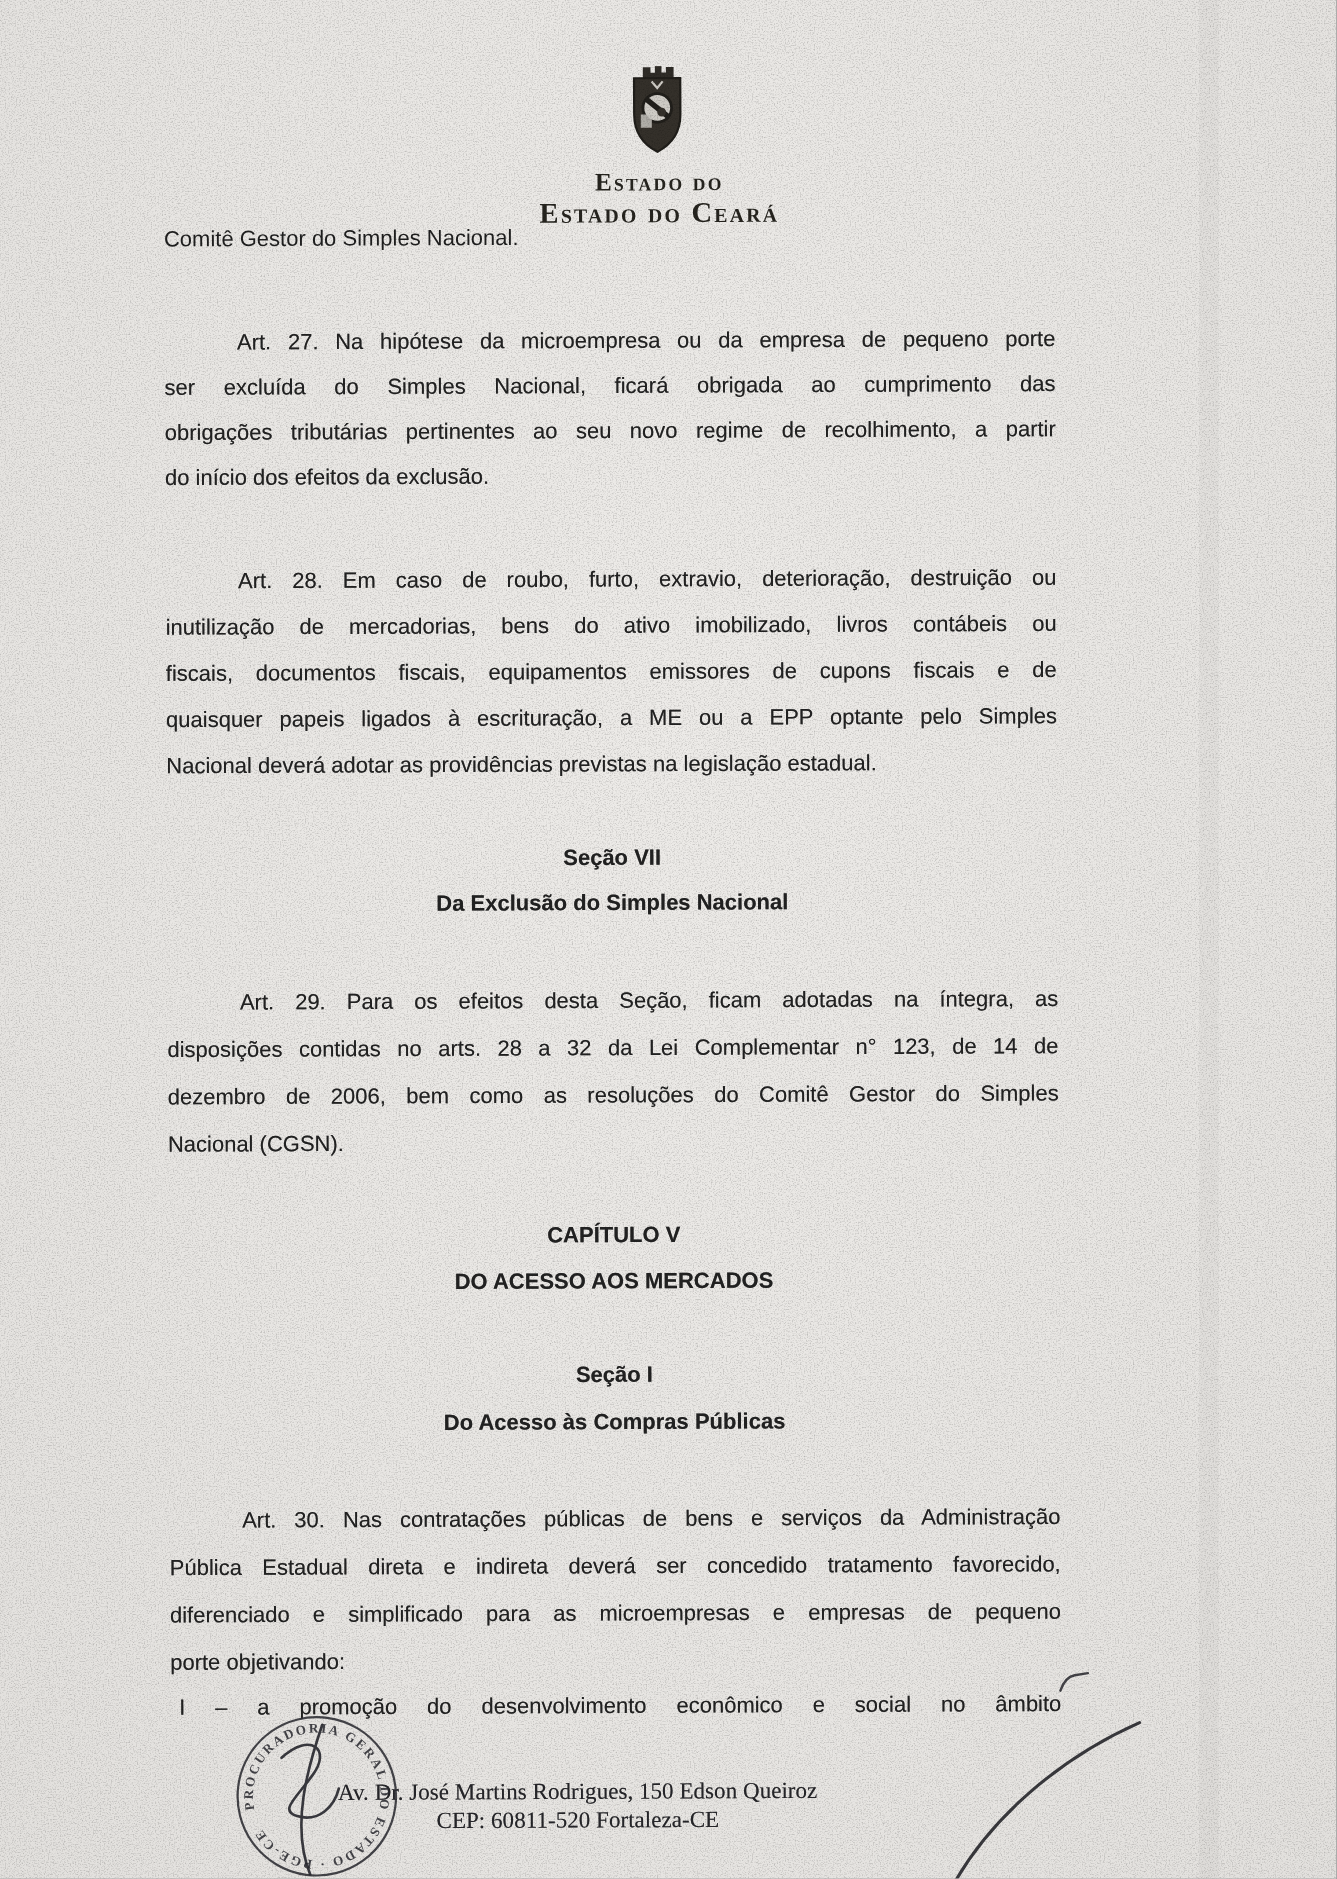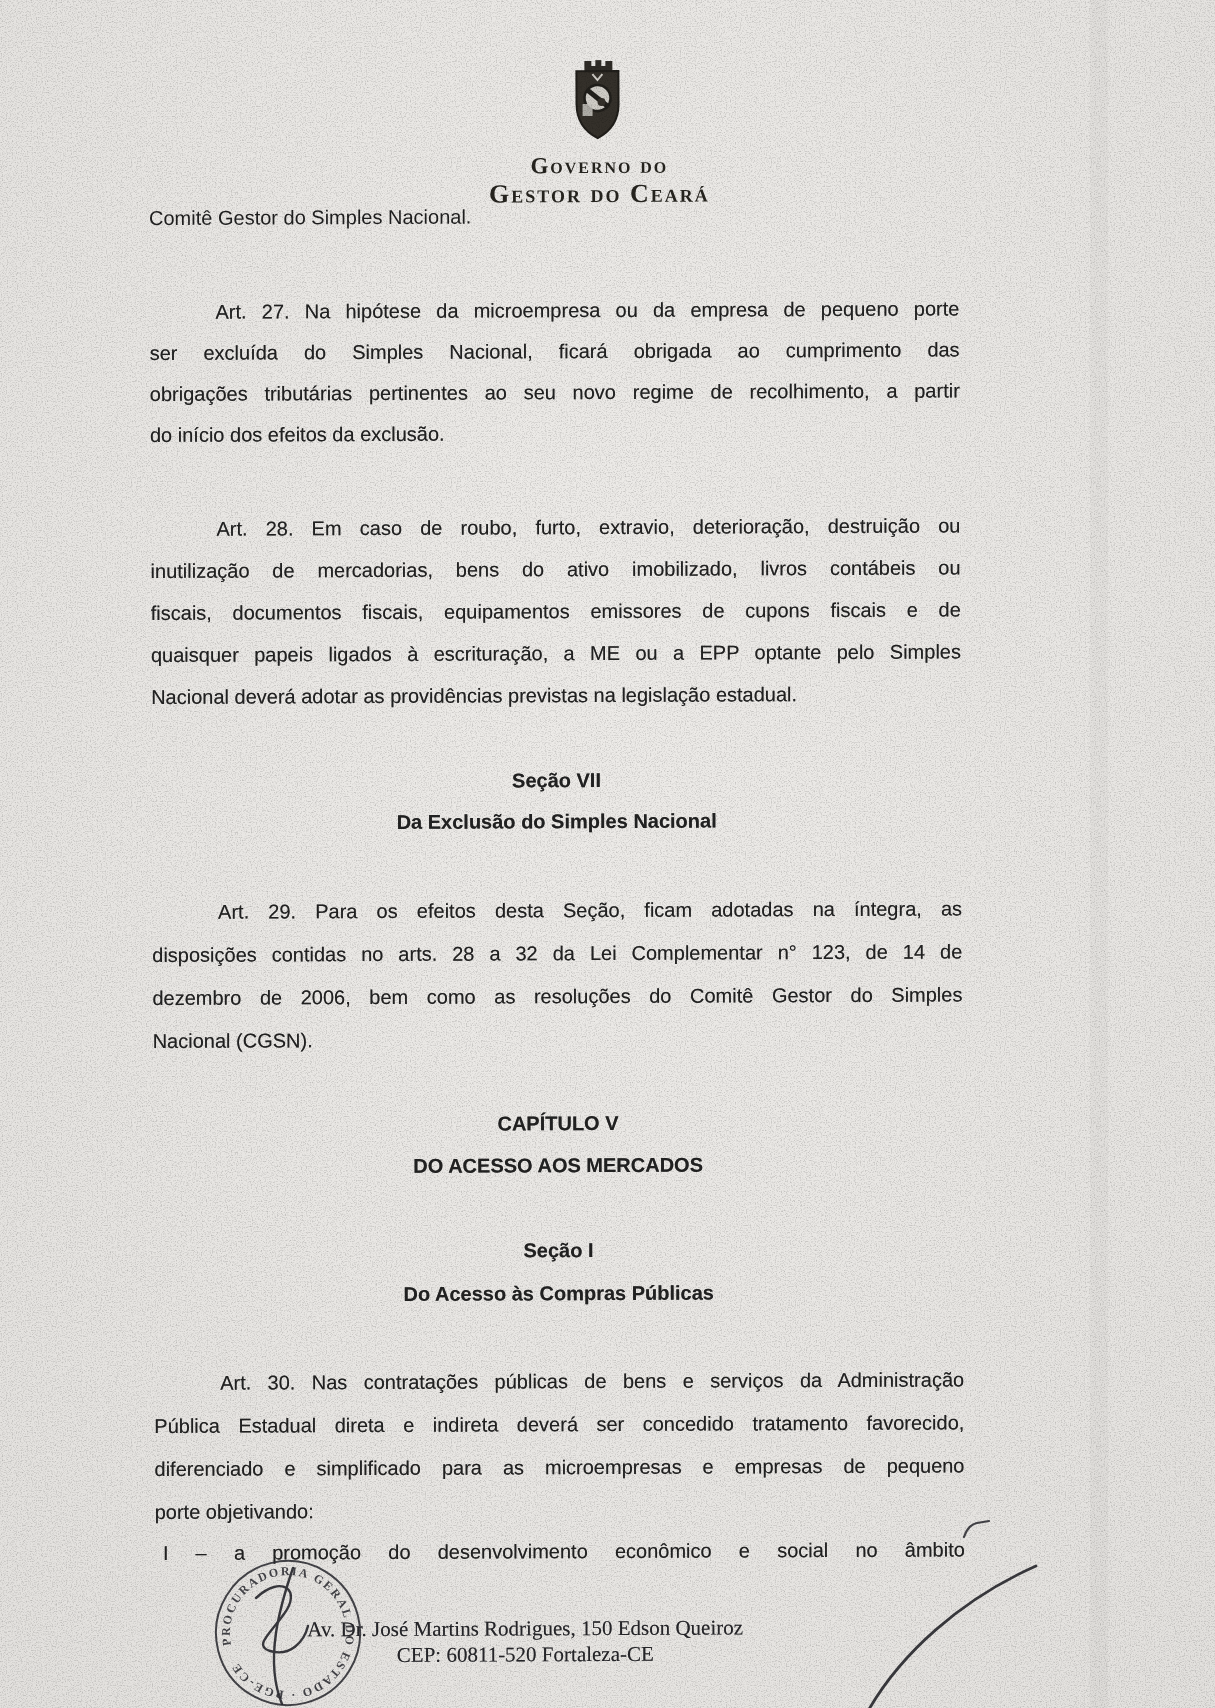--- a/index.html
+++ b/index.html
@@ -67,24 +67,24 @@
       <path d="M10 11 h42 v33 q0 23 -21 34 q-21 -11 -21 -34 z" fill="none" stroke="#201e1a" stroke-width="2"></path>
       <circle cx="31" cy="38" r="13" fill="#cfccc6"></circle>
       <circle cx="31" cy="38" r="13" fill="none" stroke="#211f1b" stroke-width="2.5"></circle>
       <path d="M21 30 L42 47" stroke="#211f1b" stroke-width="5"></path>
       <circle cx="35" cy="42" r="4" fill="#34302a"></circle>
       <rect x="16" y="44" width="10" height="12" fill="#c6c3bd" opacity="0.85"></rect>
       <path d="M26 14 l5 6 l5 -6" fill="none" stroke="#cfccc6" stroke-width="2"></path>
     </svg>
 
     <div class="gov-line l1">
-      <span>Governo do</span>
+      <span>Estado do</span>
     </div>
     <div class="gov-line l2">
-      <span>Gestor do Ceará</span>
+      <span>Estado do Ceará</span>
     </div>
 
     <div class="dept-line">Comitê Gestor do Simples Nacional.</div>
 
     <div class="doc-body">
         <div class="block paragraph" style="top: 292px; line-height: 41px;">
           <div class="line" style="text-indent: 66px;">Art. 27. Na hipótese da microempresa ou da empresa de pequeno porte</div>
           <div class="line">ser excluída do Simples Nacional, ficará obrigada ao cumprimento das</div>
           <div class="line">obrigações tributárias pertinentes ao seu novo regime de recolhimento, a partir</div>
           <div class="line last">do início dos efeitos da exclusão.</div>

